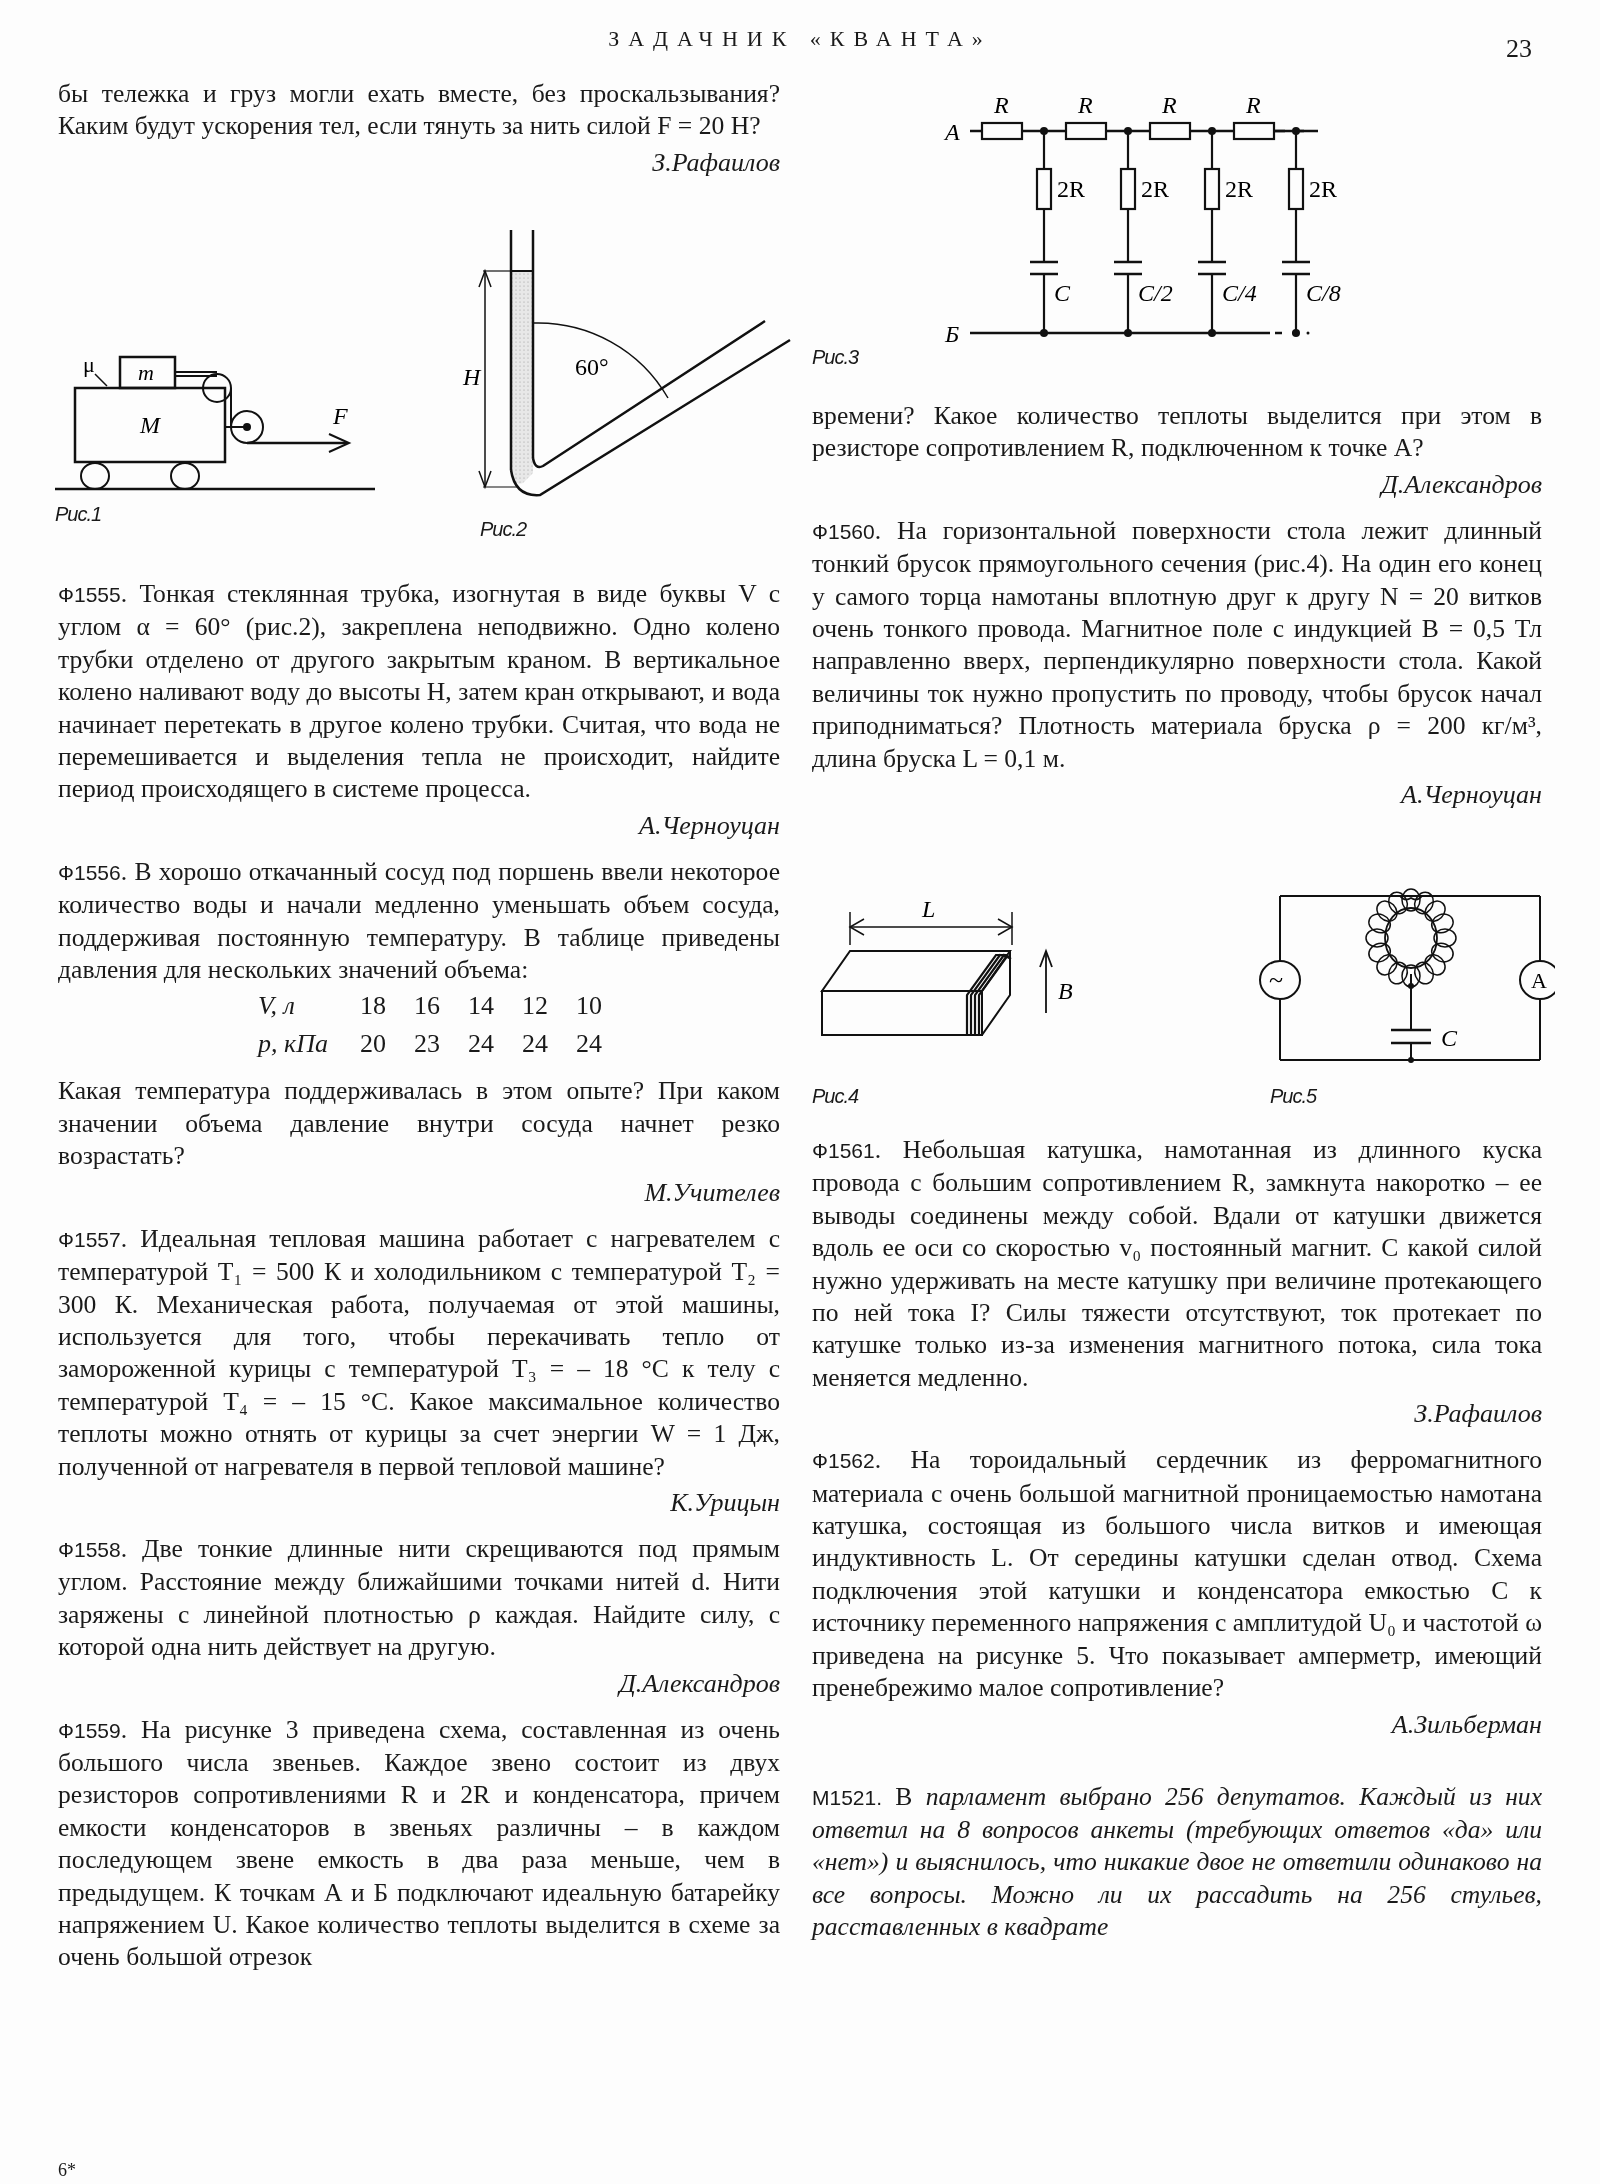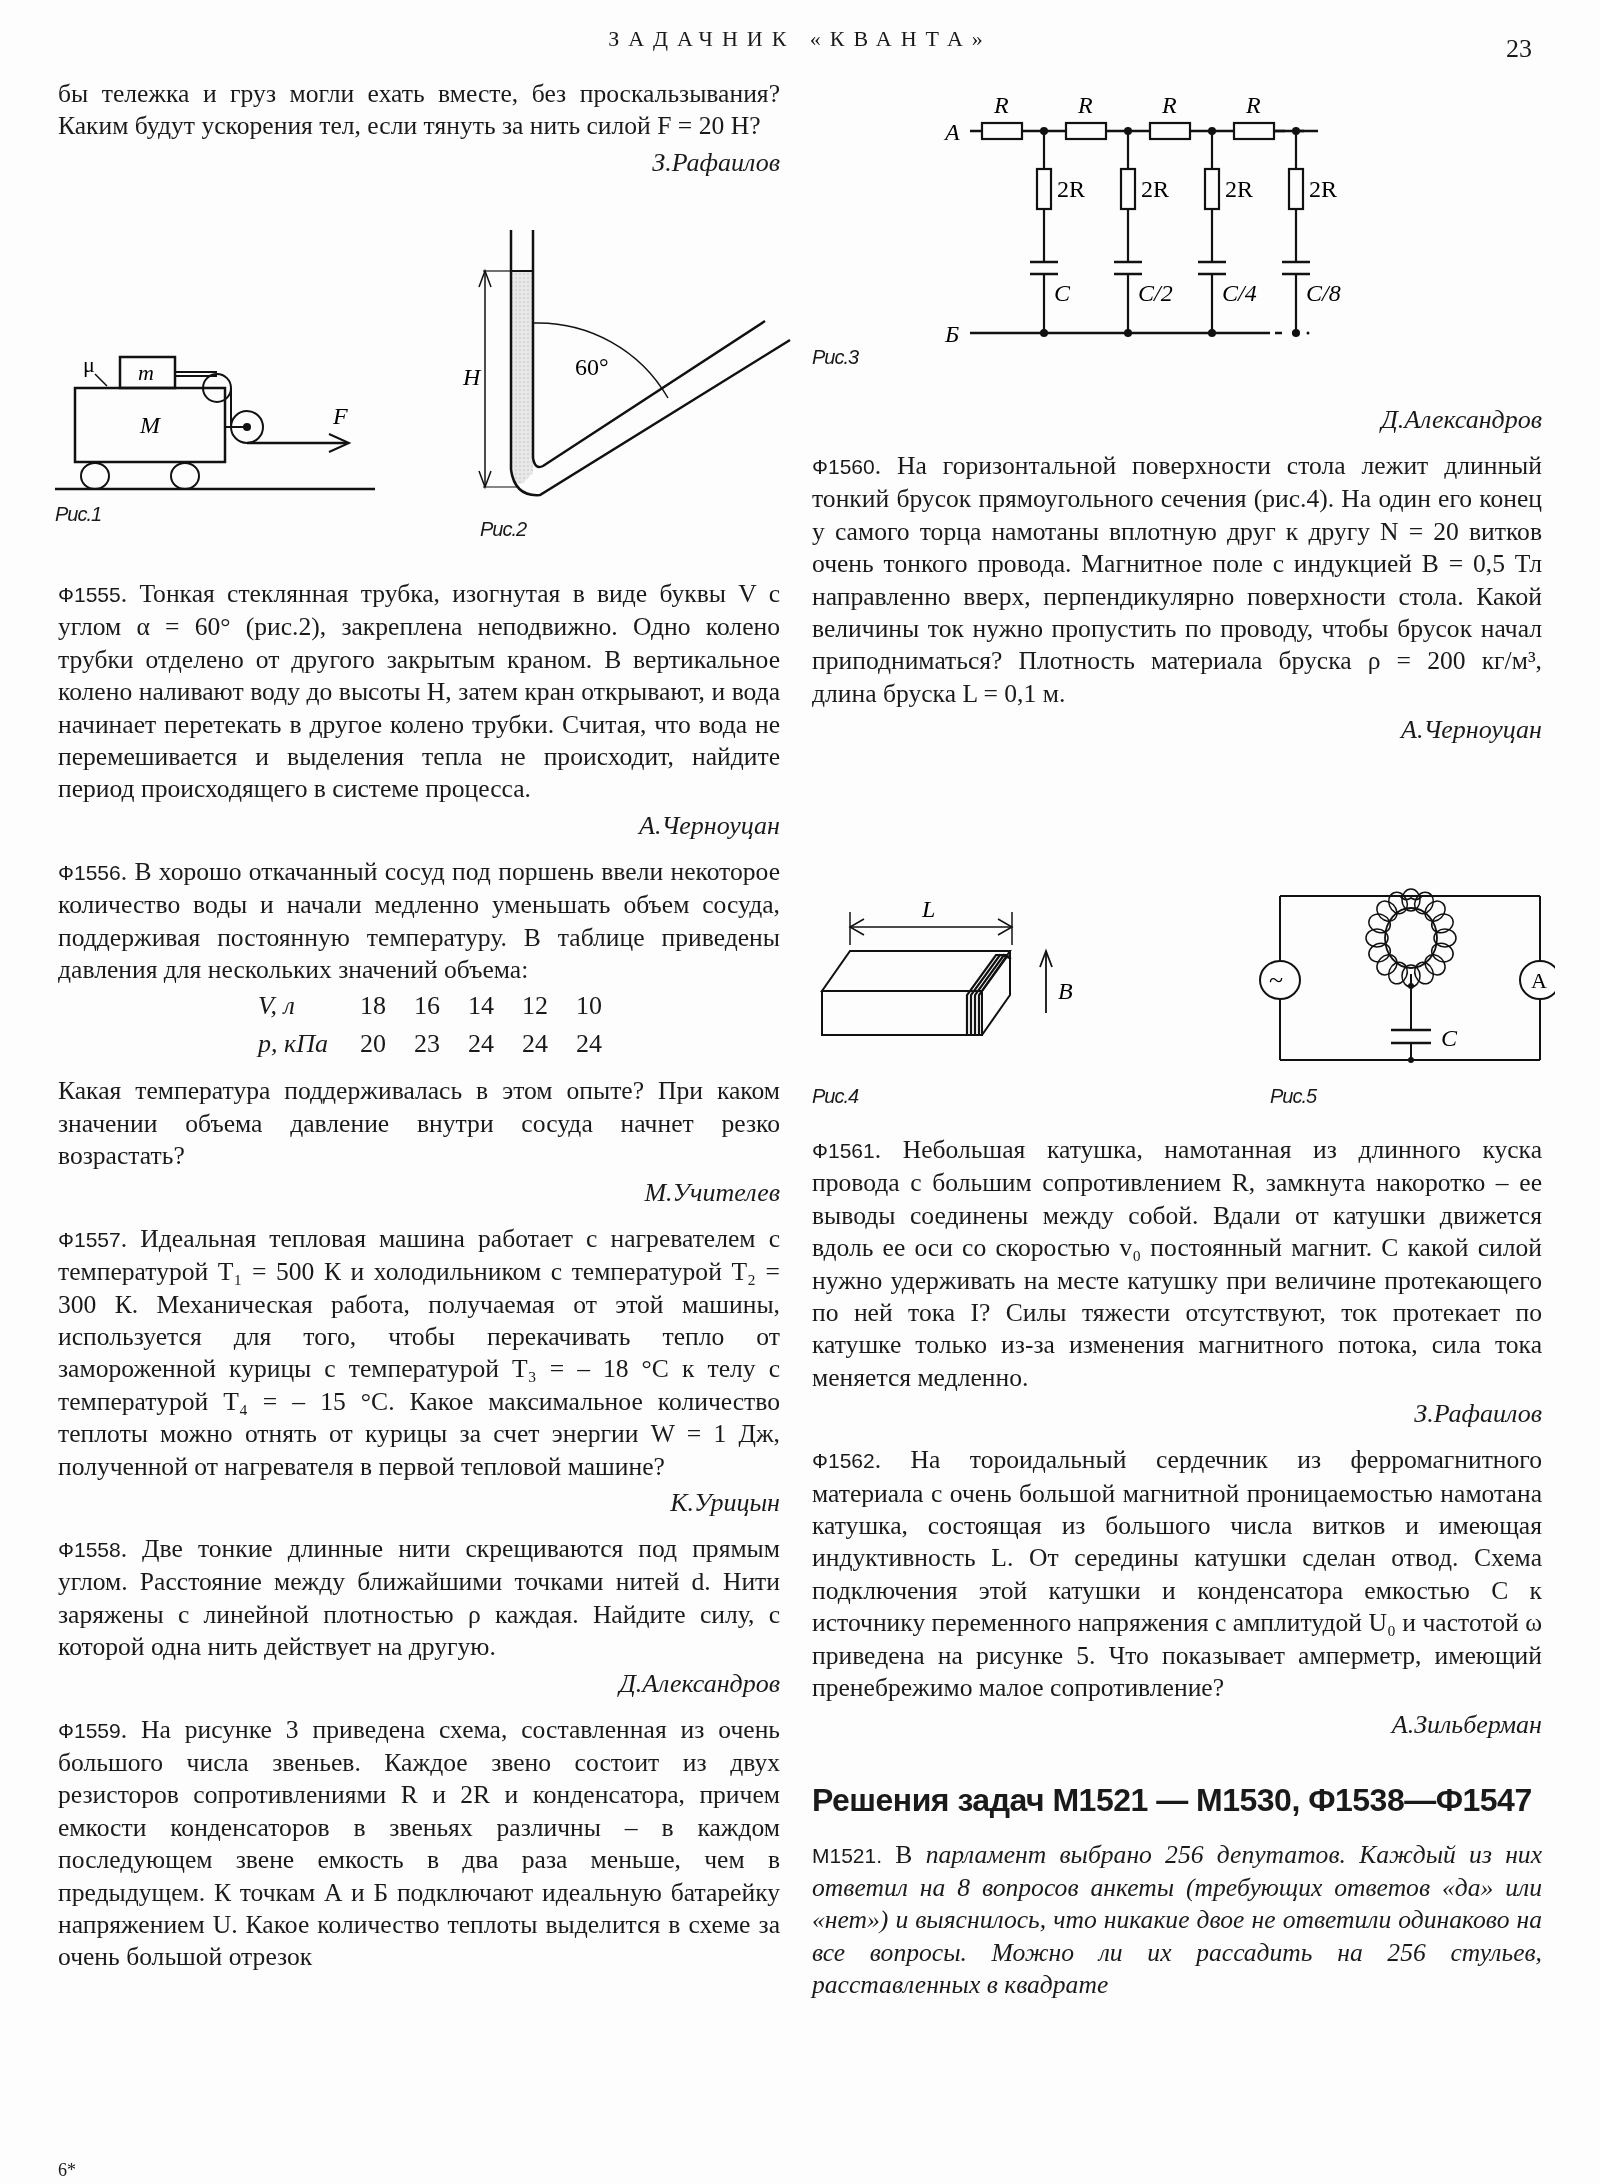--- a/index.html
+++ b/index.html
@@ -192,20 +192,21 @@
       <line x1="352" y1="189" x2="380" y2="189" stroke="#111" stroke-width="2.5"></line>
       <line x1="366" y1="189" x2="366" y2="248" stroke="#111" stroke-width="2.2"></line>
       <circle cx="366" cy="248" r="4" fill="#111"></circle>
       <text x="376" y="216" font-size="24" font-style="italic">C/8</text>
     </g>
 </svg>
 <div class="cap" style="left:812px; top:346px;">Рис.3</div>
 
 <div class="col" style="left:812px; top:400px; width:730px;">
   <div>
+    <p class="p">времени? Какое количество теплоты выделится при этом в резисторе сопротивлением R, подключенном к точке A?</p>
     <div class="author">Д.Александров</div>
   </div>
   <div>
     <p class="p"><span class="num">Ф1560</span>. <span>На горизонтальной поверхности стола лежит длинный тонкий брусок прямоугольного сечения (рис.4). На один его конец у самого торца намотаны вплотную друг к другу N = 20 витков очень тонкого провода. Магнитное поле с индукцией B = 0,5 Тл направленно вверх, перпендикулярно поверхности стола. Какой величины ток нужно пропустить по проводу, чтобы брусок начал приподниматься? Плотность материала бруска ρ = 200 кг/м³, длина бруска L = 0,1 м.</span></p>
     <div class="author">А.Черноуцан</div>
   </div>
 </div>
 
 <svg class="fig" style="left:810px; top:895px;" width="320" height="180" viewBox="0 0 320 180">
   <line x1="40" y1="17" x2="40" y2="50" stroke="#111" stroke-width="1.5"></line>
@@ -274,15 +275,14 @@
 <div class="col" style="left:812px; top:1134px; width:730px;">
   <div>
     <p class="p"><span class="num">Ф1561</span>. <span>Небольшая катушка, намотанная из длинного куска провода с большим сопротивлением R, замкнута накоротко – ее выводы соединены между собой. Вдали от катушки движется вдоль ее оси со скоростью v₀ постоянный магнит. С какой силой нужно удерживать на месте катушку при величине протекающего по ней тока I? Силы тяжести отсутствуют, ток протекает по катушке только из-за изменения магнитного потока, сила тока меняется медленно.</span></p>
     <div class="author">З.Рафаилов</div>
   </div>
   <div>
     <p class="p"><span class="num">Ф1562</span>. <span>На тороидальный сердечник из ферромагнитного материала с очень большой магнитной проницаемостью намотана катушка, состоящая из большого числа витков и имеющая индуктивность L. От середины катушки сделан отвод. Схема подключения этой катушки и конденсатора емкостью C к источнику переменного напряжения с амплитудой U₀ и частотой ω приведена на рисунке 5. Что показывает амперметр, имеющий пренебрежимо малое сопротивление?</span></p>
     <div class="author">А.Зильберман</div>
   </div>
   <div style="height:26px;"></div>
-  <h2 class="sol-title">Решения задач М1521 — М1530, Ф1538—Ф1547</h2>
   <p class="p"><span class="num">М1521.</span> <span>В</span> <span class="it">парламент выбрано 256 депутатов. Каждый из них ответил на 8 вопросов анкеты (требующих ответов «да» или «нет») и выяснилось, что никакие двое не ответили одинаково на все вопросы. Можно ли их рассадить на 256 стульев, расставленных в квадрате</span></p>
 </div>
 
 </body></html>

